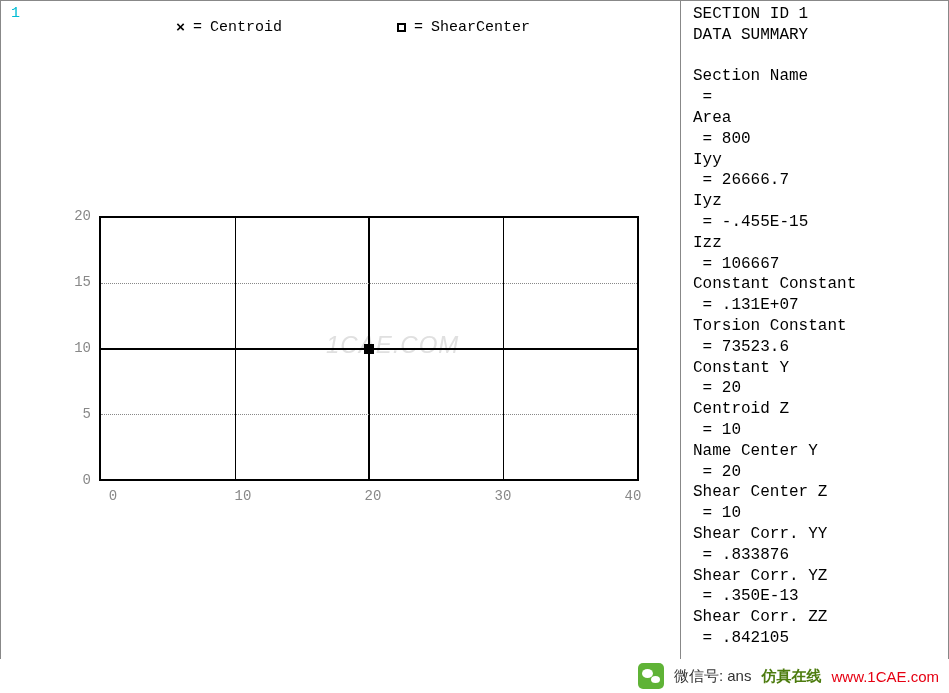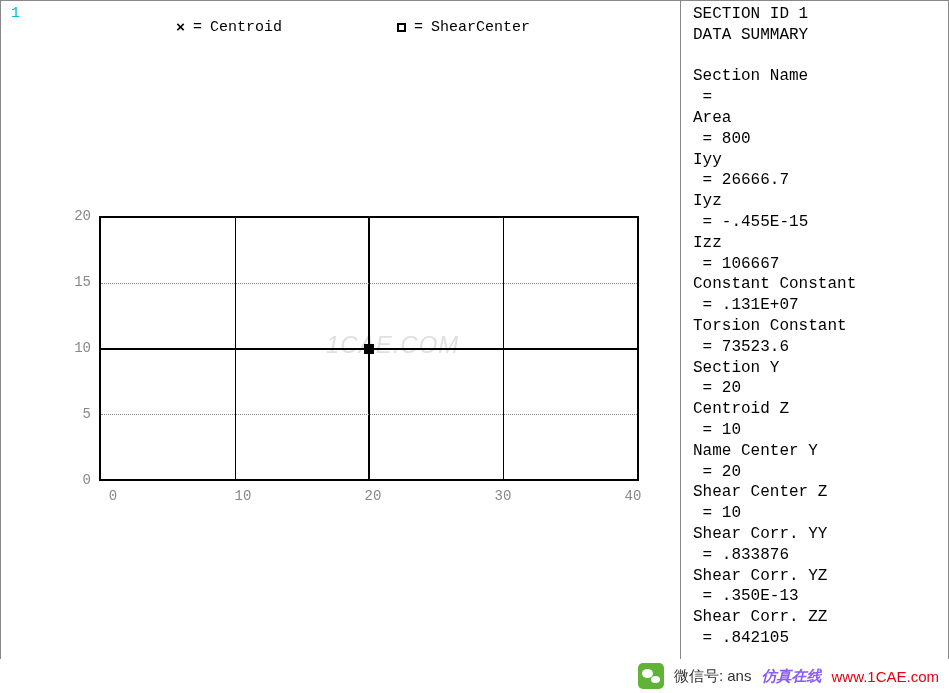--- a/index.html
+++ b/index.html
@@ -119,21 +119,21 @@
   }
   .wechat-icon::before{
     content:""; width:11px; height:9px; background:#fff; border-radius:50%;
     position:absolute; left:4px; top:6px;
   }
   .wechat-icon::after{
     content:""; width:9px; height:7px; background:#fff; border-radius:50%;
     position:absolute; right:4px; bottom:6px;
   }
   .wxlabel { color:#333;text-align:right; }
-  .brand-cn { color:#8b5cf6; font-weight:bold;font-style:italic; }
+  .brand-cn { color:#4d7c0f; font-weight:bold; }
   .brand-url { color:#e60012; font-weight:normal; }
 </style>
 </head>
 <body>
 
 <div class="main-container">
 
   <div class="plot-panel">
     <div class="window-number">1</div>
 
@@ -189,21 +189,21 @@
 <span>Iyy</span>
  = <span>26666.7</span>
 <span>Iyz</span>
  = <span>-.455E-15</span>
 <span>Izz</span>
  = <span>106667</span>
 <span>Constant Constant</span>
  = <span>.131E+07</span>
 <span>Torsion Constant</span>
  = <span>73523.6</span>
-<span>Section Y</span>
+<span>Constant Y</span>
  = <span>20</span>
 <span>Centroid Z</span>
  = <span>10</span>
 <span>Name Center Y</span>
  = <span>20</span>
 <span>Shear Center Z</span>
  = <span>10</span>
 <span>Shear Corr. YY</span>
  = <span>.833876</span>
 <span>Shear Corr. YZ</span>

